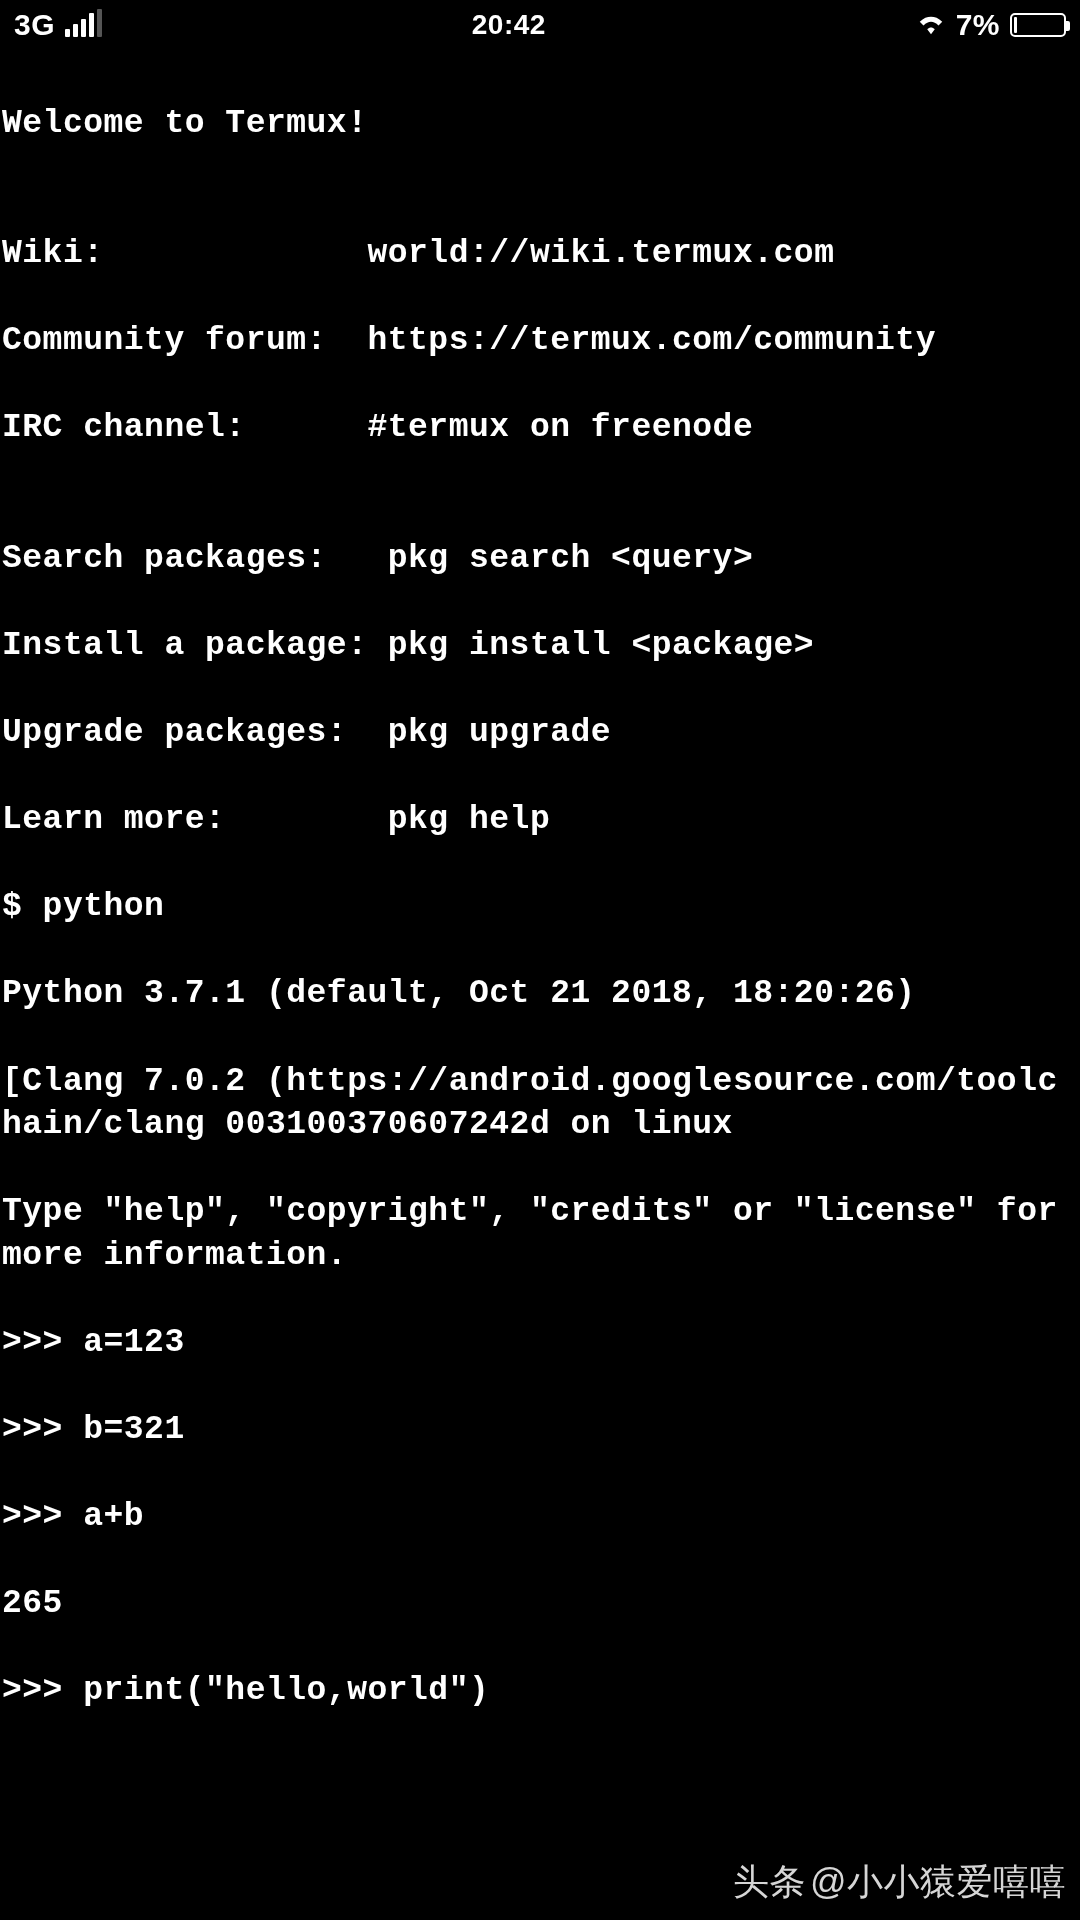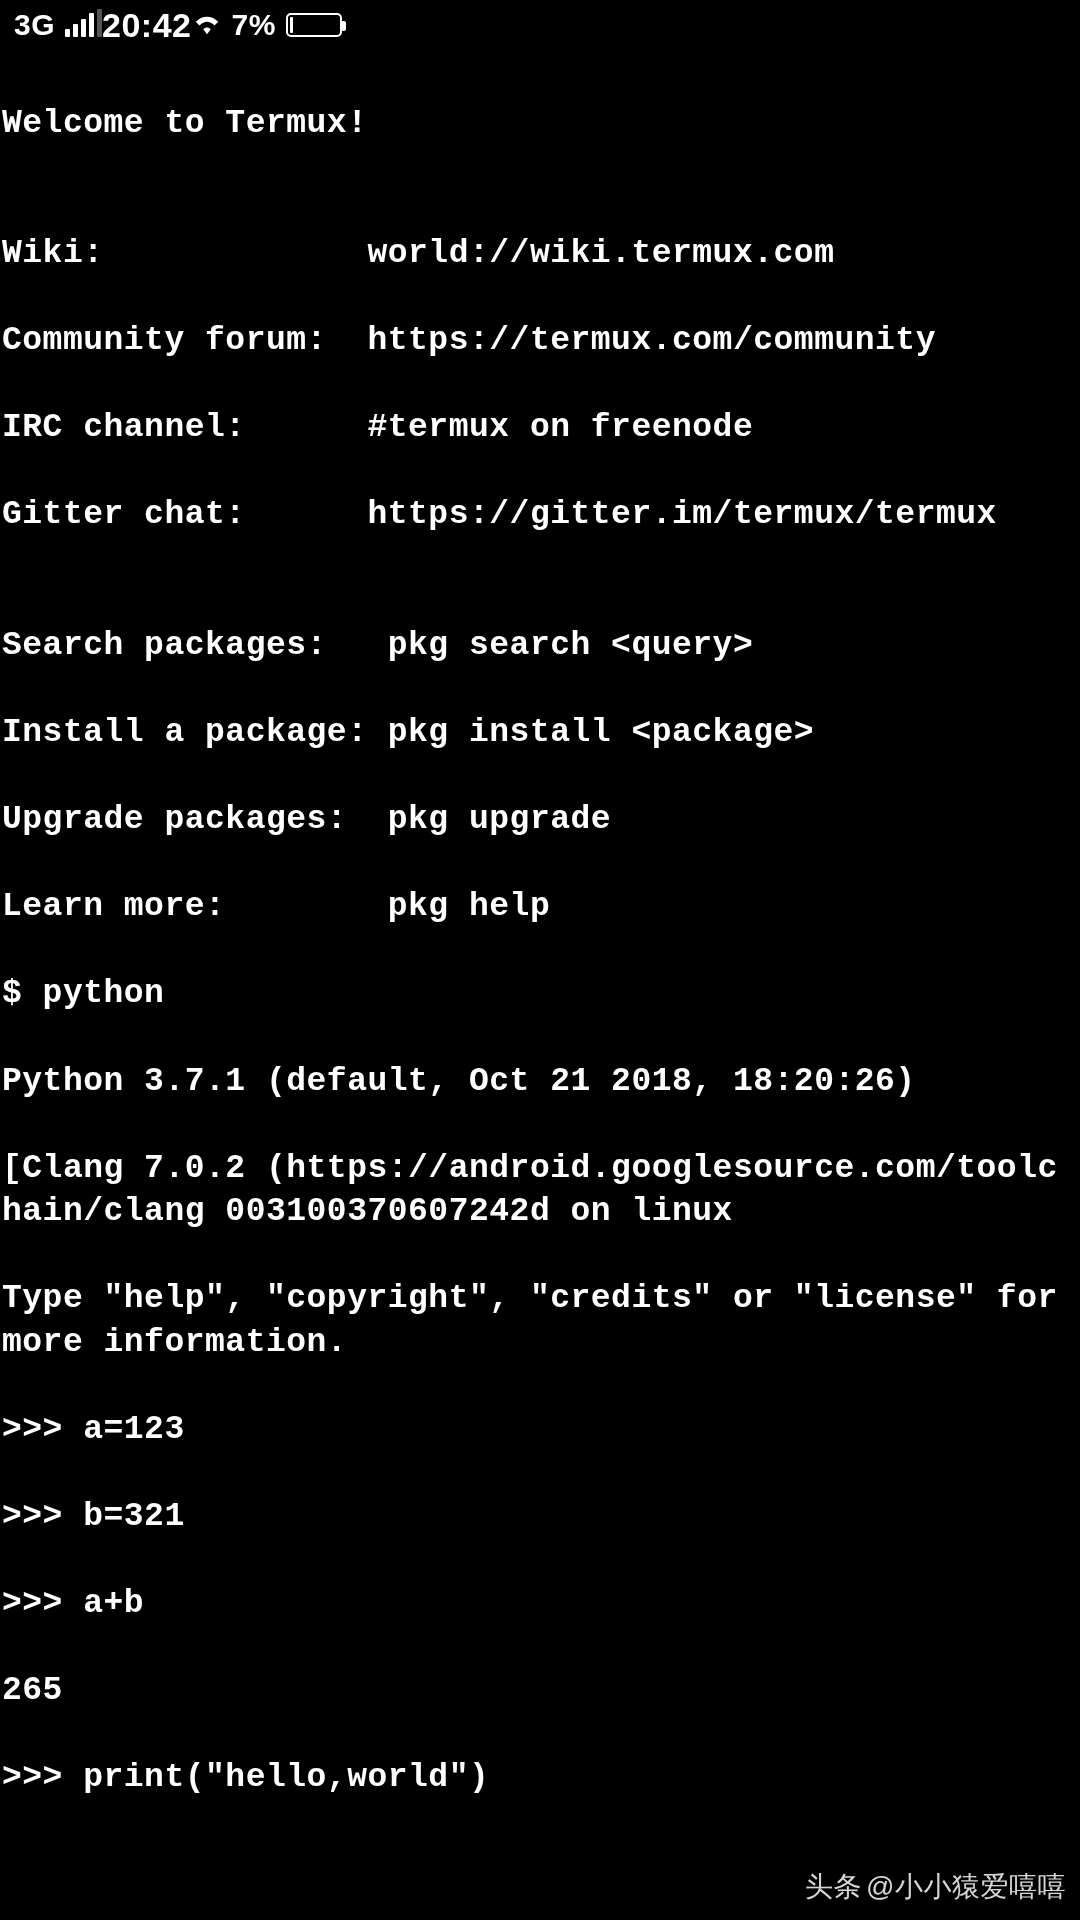--- a/index.html
+++ b/index.html
@@ -11,37 +11,38 @@
       font-family: "Courier New", monospace;
       font-size: 33px;
       font-weight: bold;
       line-height: 1.32;
       overflow: hidden;
       position: relative;
       letter-spacing: 0.5px;
     }
     .status-bar {
       display: flex;
+      justify-content: space-between;
       align-items: center;
       padding: 6px 14px;
       height: 50px;
       font-family: -apple-system, sans-serif;
       font-size: 30px;
       font-weight: 600;
     }
     .status-left { display: flex; align-items: center; gap: 10px; }
     .status-right { display: flex; align-items: center; gap: 10px; }
     .signal-bars { display: flex; align-items: flex-end; gap: 3px; height: 24px; }
     .signal-bars span { width: 5px; background: #fff; border-radius: 1px; }
     .signal-bars span:nth-child(1){height:8px}
     .signal-bars span:nth-child(2){height:13px}
     .signal-bars span:nth-child(3){height:18px}
     .signal-bars span:nth-child(4){height:24px}
     .signal-bars span:nth-child(5){height:28px; background:#555}
-    .clock { font-size: 34px; font-weight: 700; }
+    .clock { font-size: 28px; font-weight: 700; }
     .wifi-icon svg { width: 30px; height: 24px; }
     .battery {
       width: 56px; height: 24px; border: 2.5px solid #fff; border-radius: 5px;
       position: relative; display: flex; align-items: center; padding: 2px;
     }
     .battery::after {
       content: ''; position: absolute; right: -6px; top: 6px;
       width: 4px; height: 10px; background: #fff; border-radius: 0 2px 2px 0;
     }
     .battery-fill { height: 100%; background: #fff; width: 7%; border-radius: 1px; }
@@ -49,21 +50,21 @@
       padding: 8px 2px 0 2px;
       white-space: pre-wrap;
       word-break: break-all;
       width: 100%;
     }
     .watermark {
       position: absolute;
       bottom: 14px;
       right: 14px;
       font-family: sans-serif;
-      font-size: 28px;
+      font-size: 36px;
       font-weight: normal;
       color: #eee;
       opacity: 0.9;
       display: flex;
       align-items: center;
       gap: 4px;
     }
   </style>
 </head>
 <body>
@@ -92,21 +93,20 @@
       </span>
   </div>
 </div>
 
 <div class="terminal">
 <div>Welcome to Termux!</div>
 <div></div>
 <div>Wiki:             world://wiki.termux.com</div>
 <div>Community forum:  https://termux.com/community</div>
 <div>IRC channel:      #termux on freenode</div>
-<div>Gitter chat:      https://gitter.im/termux/termux</div>
 <div></div>
 <div>Search packages:   pkg search &lt;query&gt;</div>
 <div>Install a package: pkg install &lt;package&gt;</div>
 <div>Upgrade packages:  pkg upgrade</div>
 <div>Learn more:        pkg help</div>
 <div>$ python</div>
 <div>Python 3.7.1 (default, Oct 21 2018, 18:20:26)</div>
 <div>[Clang 7.0.2 (https://android.googlesource.com/toolchain/clang 003100370607242d on linux</div>
 <div>Type "help", "copyright", "credits" or "license" for more information.</div>
 <div>&gt;&gt;&gt; a=123</div>

